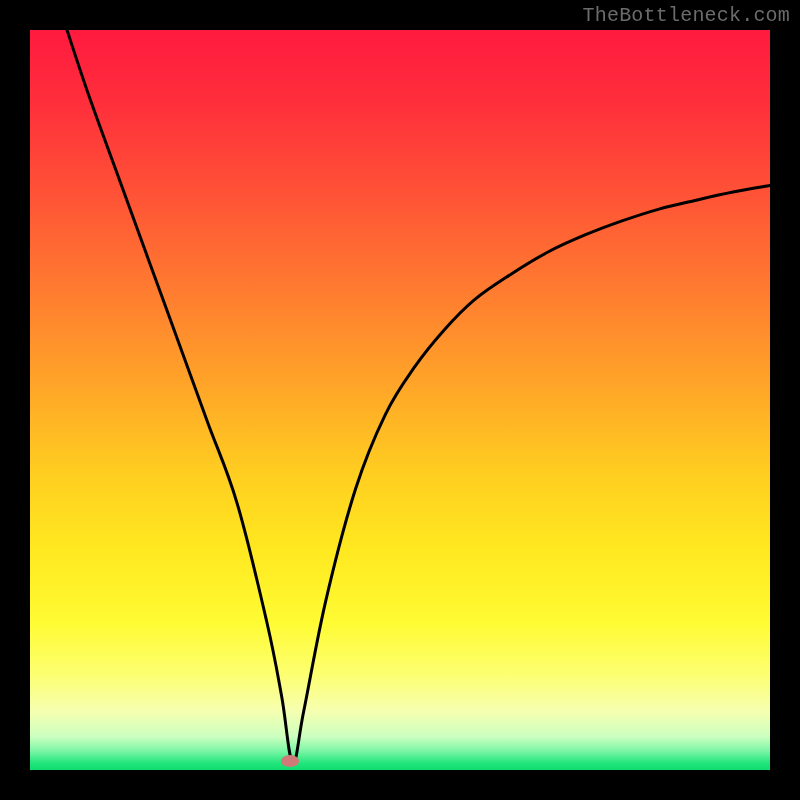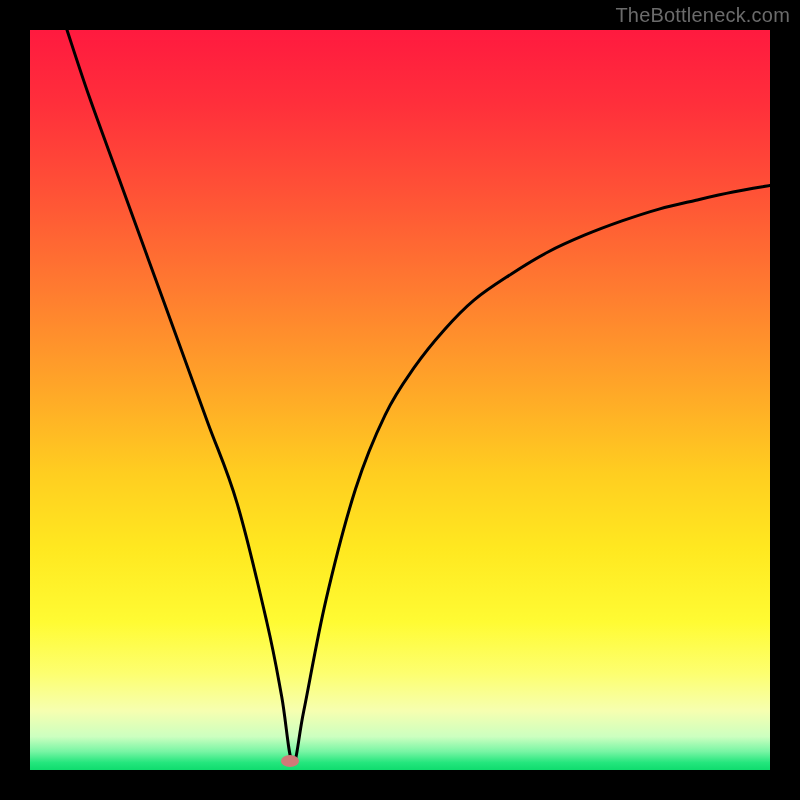--- a/index.html
+++ b/index.html
@@ -2,21 +2,21 @@
 <html><head>
 <meta charset="utf-8">
 <style>
   * { margin: 0; padding: 0; box-sizing: border-box; }
   html, body { width: 800px; height: 800px; overflow: hidden; }
   body { background: #000; position: relative; }
   .watermark {
     position: absolute;
     top: 4px;
     right: 10px;
-    font-family: Liberation Sans, sans-serif;
+    font-family: Liberation Mono, monospace;
     font-size: 20px;
     color: #6b6b6b;
     font-weight: 500;
     letter-spacing: 0.2px;
     z-index: 10;
   }
   .frame {
     position: absolute;
     left: 30px;
     top: 30px;

